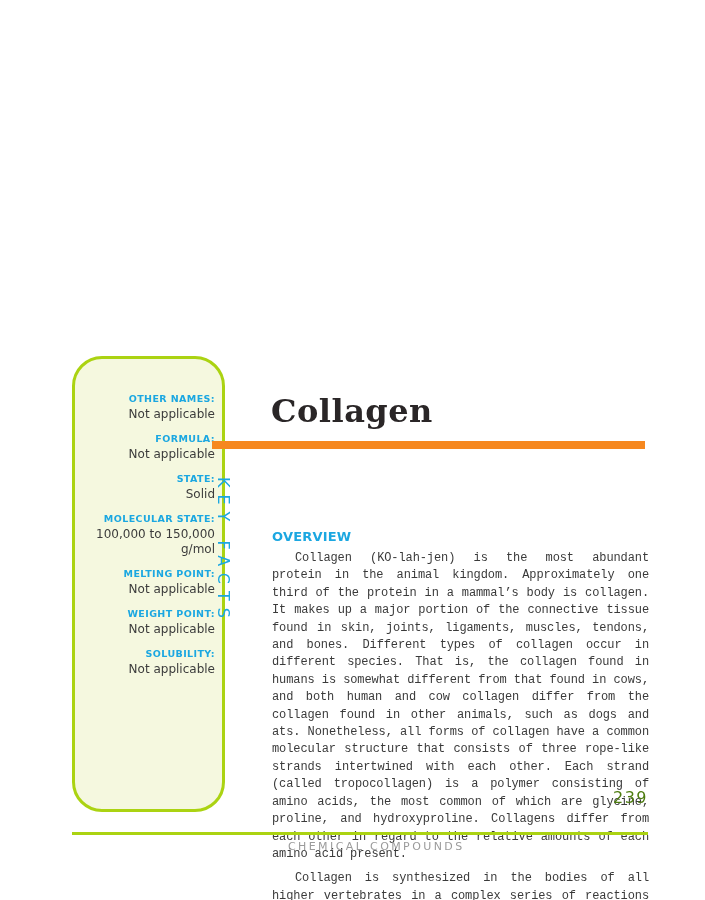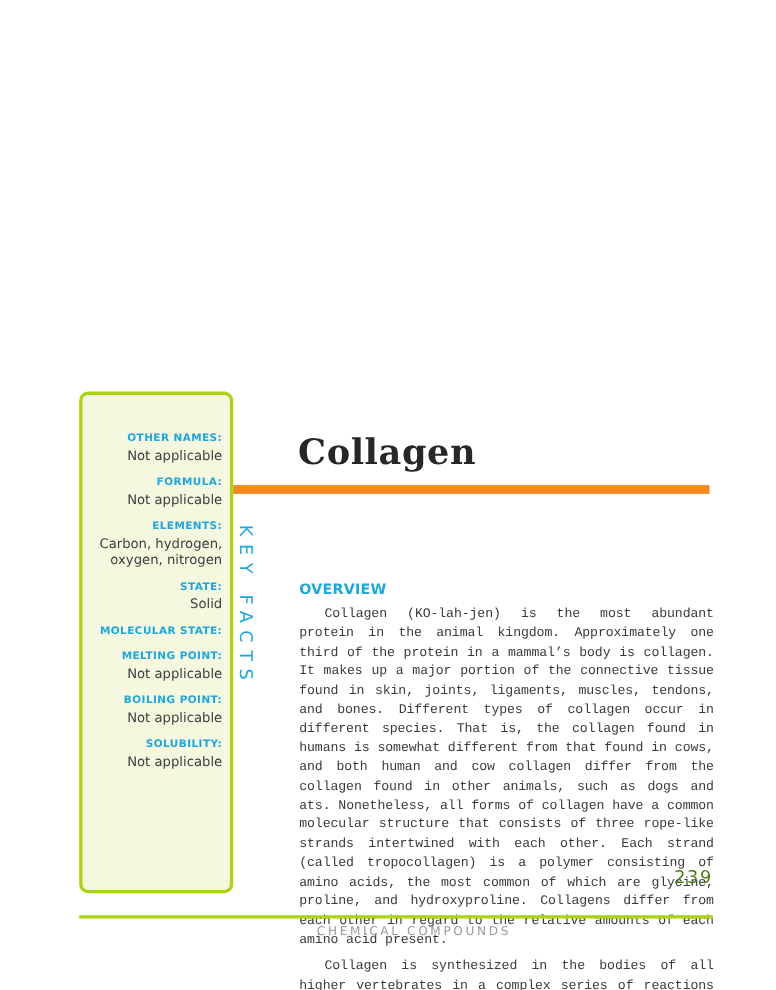--- a/index.html
+++ b/index.html
@@ -10,26 +10,26 @@
     background: #ffffff;
     overflow: hidden;
     font-family: "DejaVu Sans", sans-serif;
   }
 
   
   .kf-box {
     position: absolute;
     left: 72px;
     top: 356px;
-    width: 140px;
+    width: 153px;
     height: 456px;
     box-sizing: border-box;
     background: #f5f8df;
     border: 3px solid #abd312;
-    border-radius: 8px;
+    border-radius: 30px;
     padding: 34px 7px 0 6px;
     text-align: right;
   }
   .kf-entry { margin-bottom: 11px; }
   .kf-label {
     color: #1ba7e1;
     font-size: 9.5px;
     font-weight: bold;
     letter-spacing: 0.4px;
     line-height: 12px;
@@ -142,36 +142,33 @@
   <aside class="kf-box">
     <div class="kf-entry">
       <div class="kf-label">OTHER NAMES:</div>
       <div class="kf-value">Not applicable</div>
     </div>
     <div class="kf-entry">
       <div class="kf-label">FORMULA:</div>
       <div class="kf-value">Not applicable</div>
     </div>
     <div class="kf-entry">
-      <div class="kf-label">ELEMENTS:</div>
-      <div class="kf-value">Carbon, hydrogen, oxygen, nitrogen</div>
-    </div>
-    <div class="kf-entry">
       <div class="kf-label">STATE:</div>
       <div class="kf-value">Solid</div>
     </div>
     <div class="kf-entry">
       <div class="kf-label">MOLECULAR STATE:</div>
+      <div class="kf-value">100,000 to 150,000 g/mol</div>
     </div>
     <div class="kf-entry">
       <div class="kf-label">MELTING POINT:</div>
       <div class="kf-value">Not applicable</div>
     </div>
     <div class="kf-entry">
-      <div class="kf-label">BOILING POINT:</div>
+      <div class="kf-label">WEIGHT POINT:</div>
       <div class="kf-value">Not applicable</div>
     </div>
     <div class="kf-entry">
       <div class="kf-label">SOLUBILITY:</div>
       <div class="kf-value">Not applicable</div>
     </div>
   </aside>
 
   <div class="kf-vertical">KEY FACTS</div>
 

